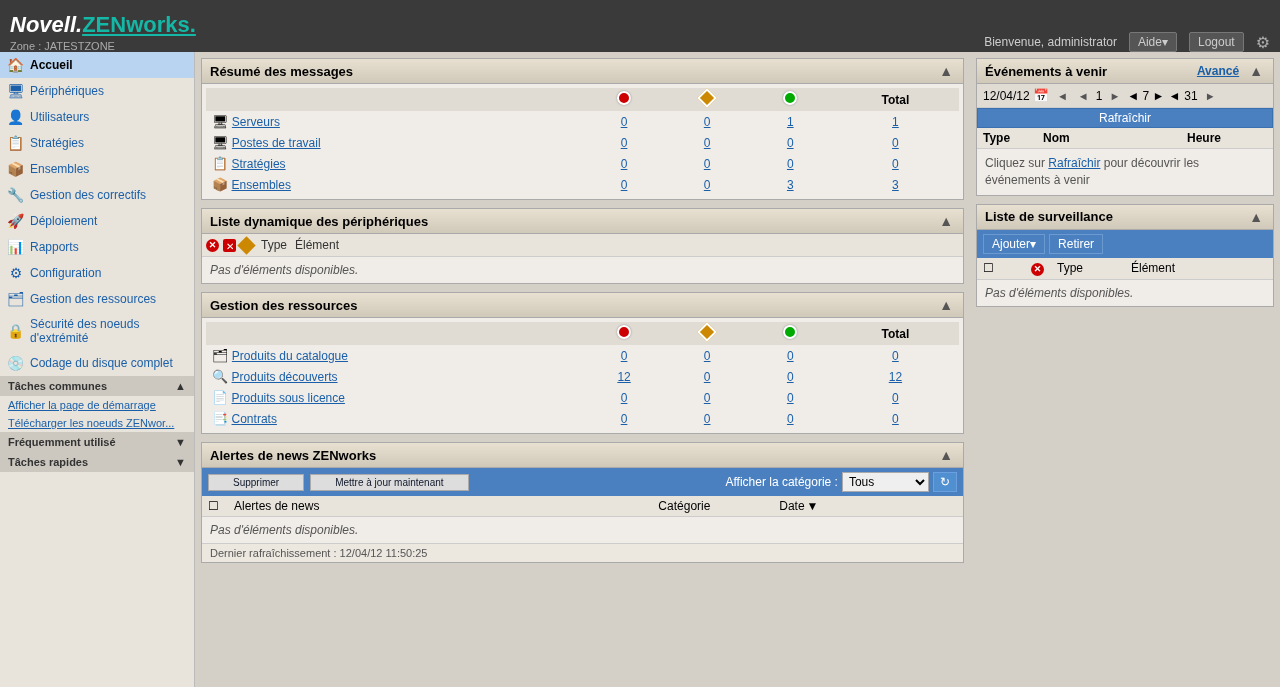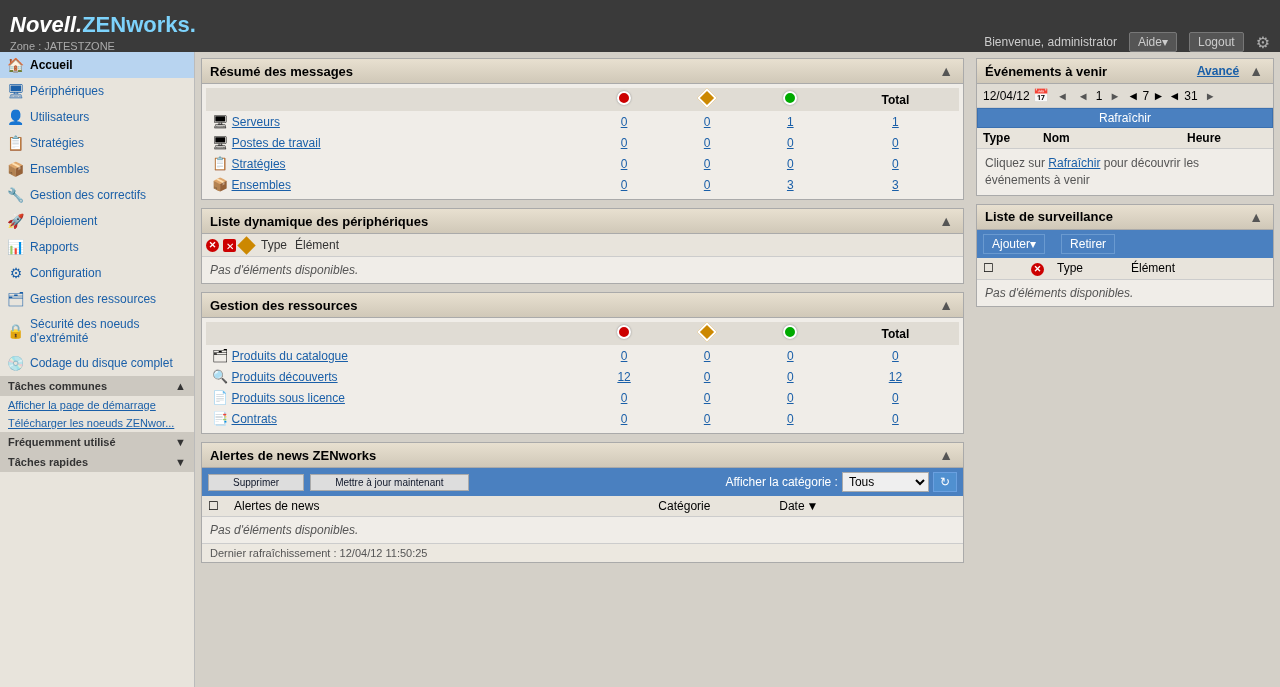--- a/index.html
+++ b/index.html
@@ -9,21 +9,21 @@
     #header {
       background: #3a3a3a;
       height: 52px;
       display: flex;
       align-items: flex-end;
       padding: 0 10px;
       justify-content: space-between;
     }
     #logo { display: flex; align-items: baseline; gap: 0; }
     #logo-novell { color: #fff; font-size: 22px; font-weight: bold; font-style: italic; }
-    #logo-zenworks { color: #7dd3fc; font-size: 22px; font-weight: bold; }
+    #logo-zenworks { color: #14b8a6; font-size: 22px; font-weight: bold; text-decoration: underline; }
     #header-right { display: flex; align-items: center; gap: 12px; color: #ccc; font-size: 12px; }
     .header-btn {
       background: #555;
       border: 1px solid #777;
       color: #ccc;
       padding: 2px 8px;
       cursor: pointer;
       font-size: 12px;
       border-radius: 2px;
     }
@@ -196,21 +196,21 @@
     .rp-col-nom { flex: 1; }
     .rp-col-heure { width: 80px; }
 
     .rp-click-msg { color: #555; padding: 6px 8px; font-size: 12px; line-height: 1.4; }
     .rp-click-msg a { color: #1a5fa8; }
 
     
     .surv-toolbar {
       display: flex;
       align-items: flex-end;
-      gap: 16px;
+      gap: 4px;
       padding: 4px 6px;
       background: #4a80c0;
       color: #fff;
     }
     .surv-btn {
       background: #4a80c0;
       color: #fff;
       border: 1px solid #6a9ad0;
       padding: 2px 8px;
       cursor: pointer;

